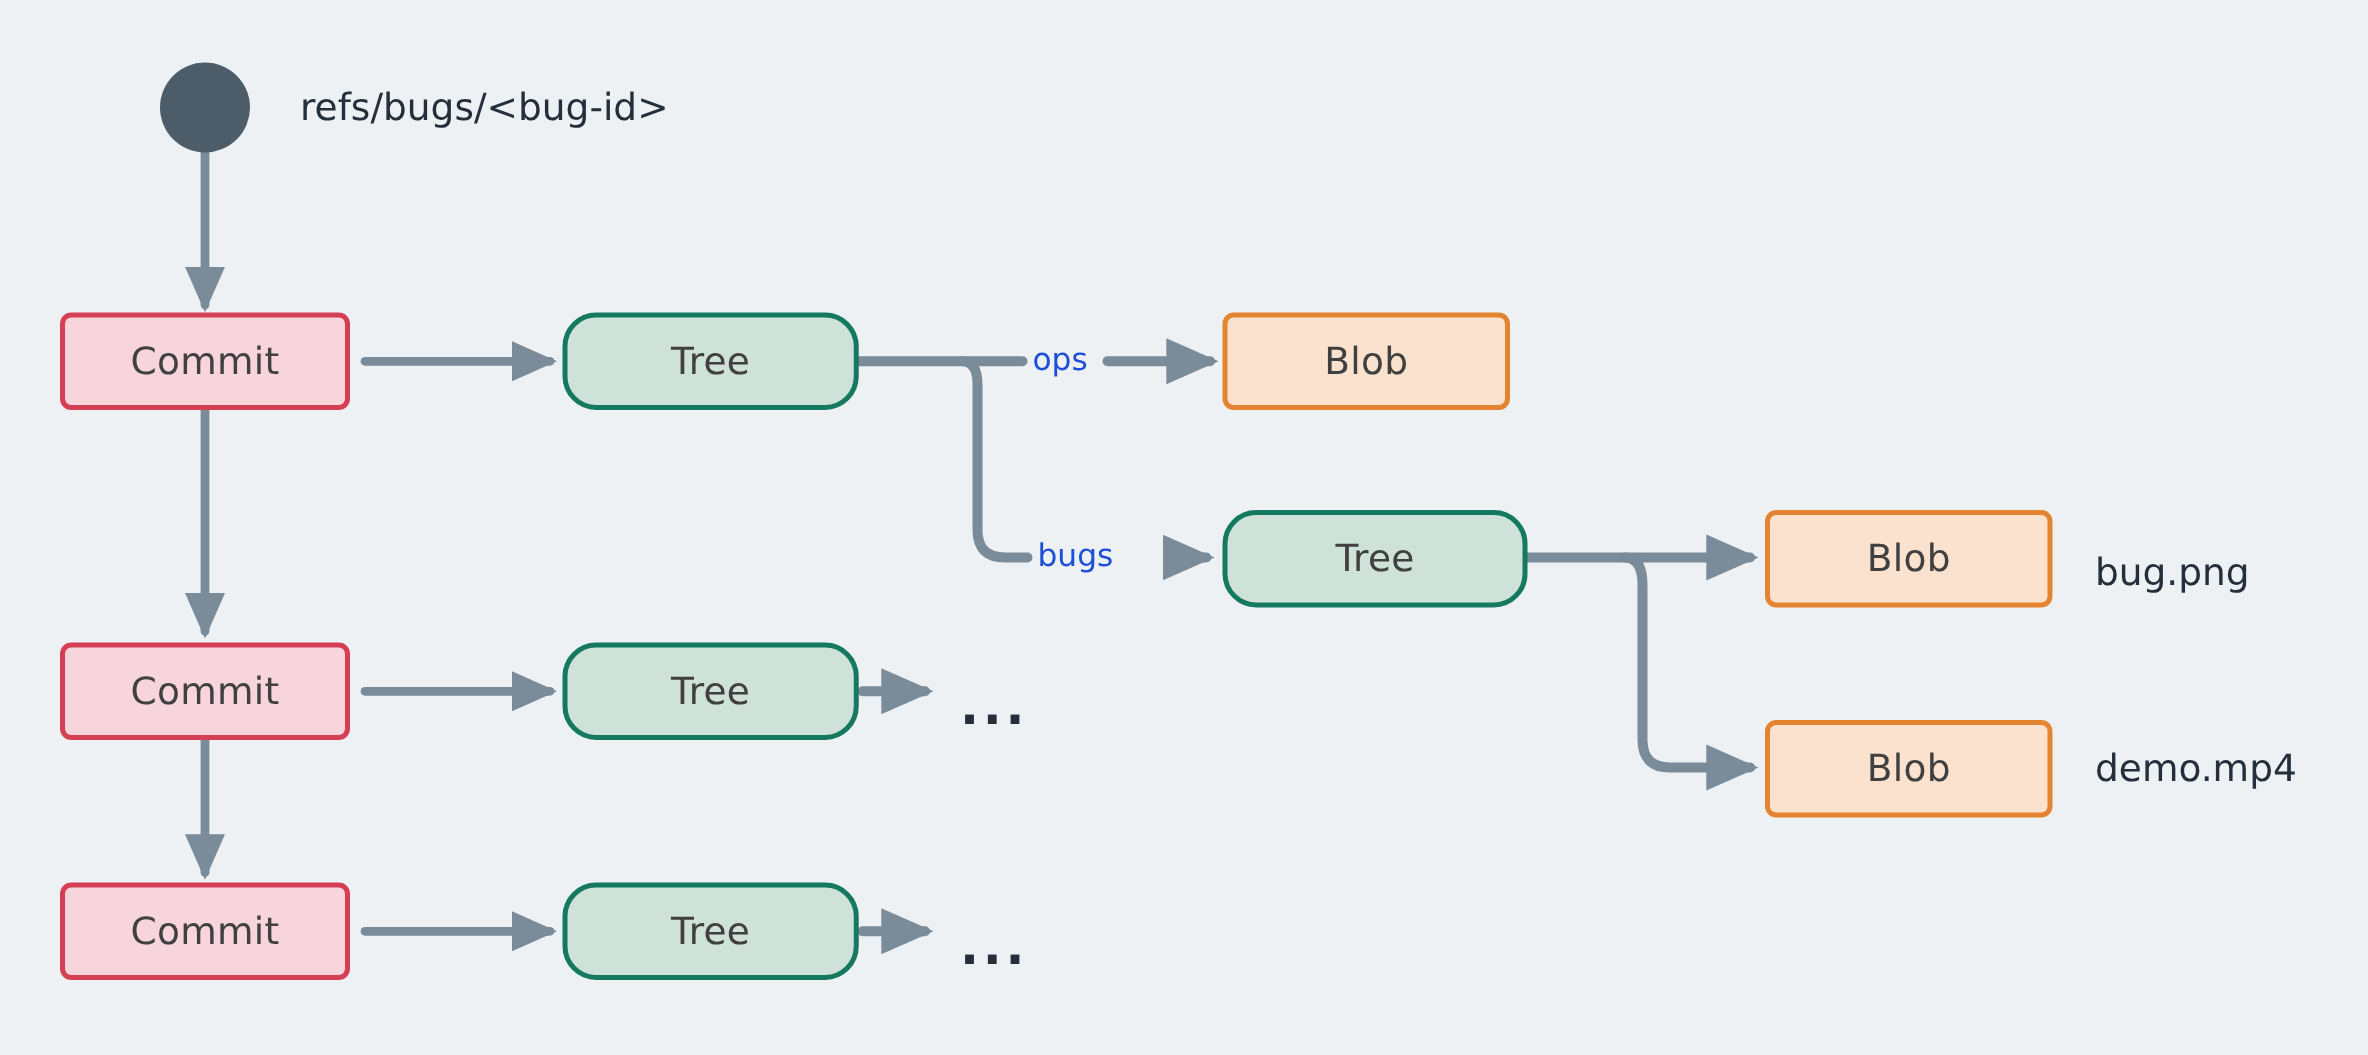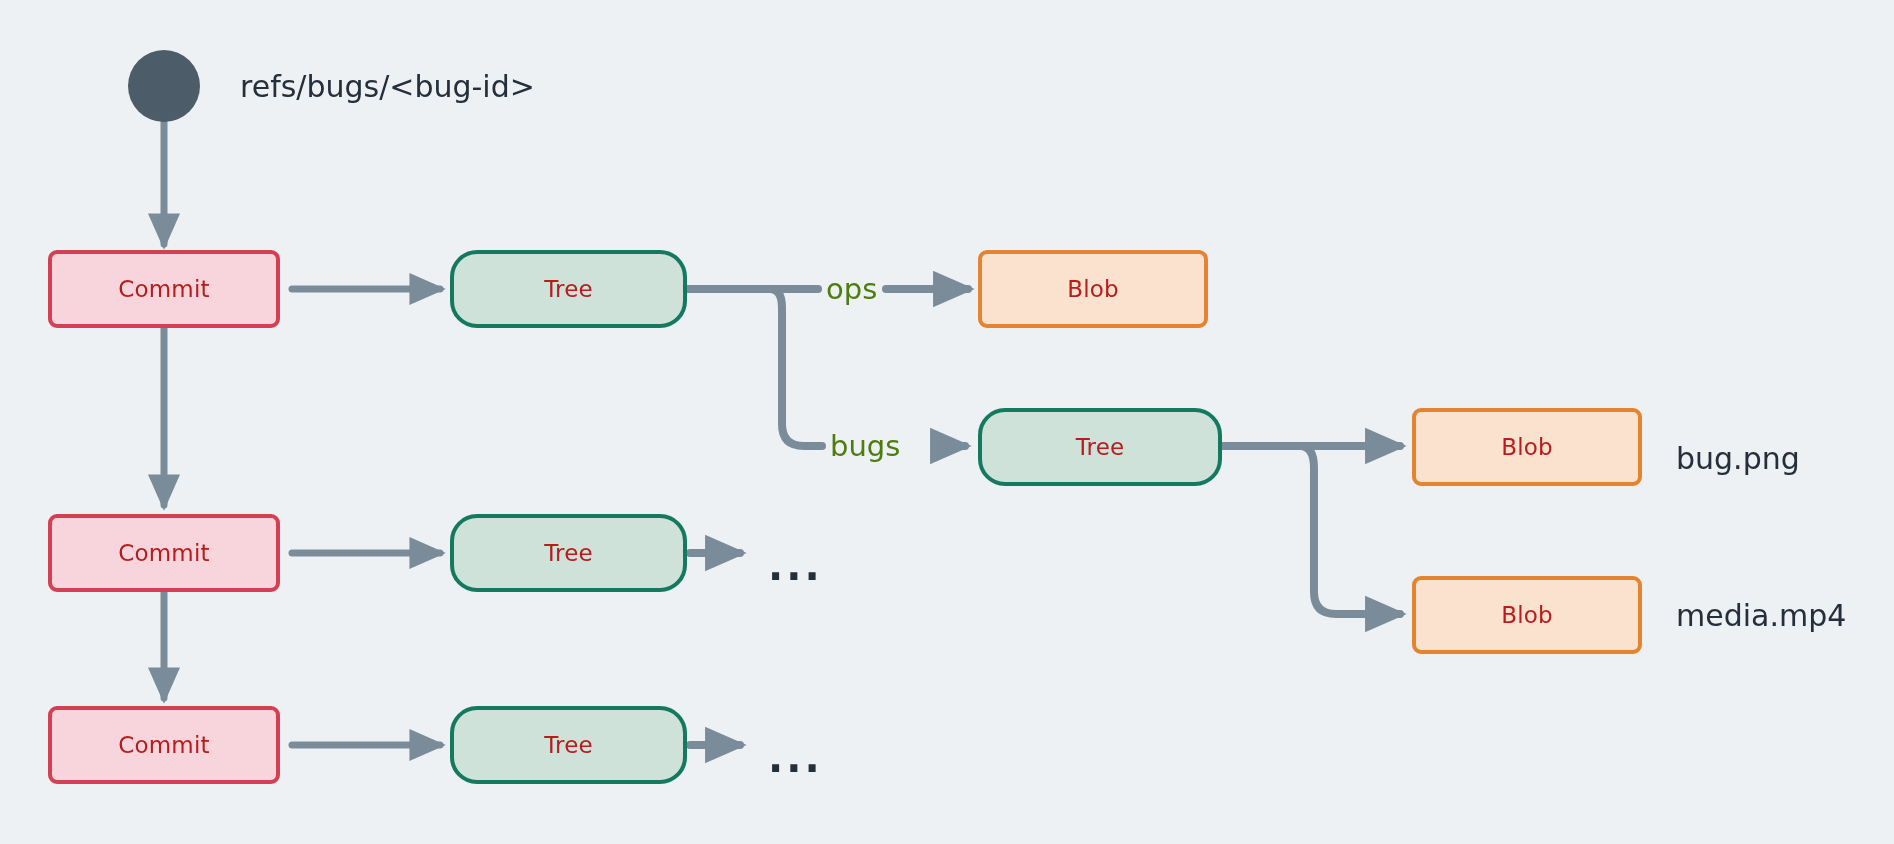--- a/index.html
+++ b/index.html
@@ -31,23 +31,23 @@
   }
   .node {
     position: absolute;
     box-sizing: border-box;
     display: flex;
     align-items: center;
     justify-content: center;
     border-radius: 9px;
     border-width: 4px;
     border-style: solid;
-    font-size: 23px;
+    font-size: 30px;
     letter-spacing: 0.2px;
-    color: #b91c1c;
+    color: #404040;
     user-select: none;
   }
   .node-commit {
     background: #f8d5dc;
     border-color: #d53f54;
   }
   .node-tree {
     background: #cfe2da;
     border-color: #14795f;
     border-radius: 27px;
@@ -64,22 +64,22 @@
   .plain-label {
     position: absolute;
     font-size: 30px;
     color: #252f3c;
     white-space: nowrap;
     user-select: none;
     line-height: 1;
   }
   .edge-label {
     position: absolute;
-    font-size: 29px;
-    color: #4d7c0f;
+    font-size: 25px;
+    color: #1d4ed8;
     white-space: nowrap;
     user-select: none;
     line-height: 1;
   }
   .ellipsis {
     position: absolute;
     font-size: 40px;
     font-weight: 700;
     color: #252f3c;
     letter-spacing: 3px;
@@ -156,18 +156,18 @@
     <span>Blob</span>
   </div>
   <div class="node node-blob" style="left:1412px; top:576px; width:230px; height:78px;">
     <span>Blob</span>
   </div>
 
   <div class="edge-label" style="left:826px; top:275px;">ops</div>
   <div class="edge-label" style="left:830px; top:432px;">bugs</div>
 
   <div class="plain-label" style="left:1676px; top:444px;">bug.png</div>
-  <div class="plain-label" style="left:1676px; top:601px;">media.mp4</div>
+  <div class="plain-label" style="left:1676px; top:601px;">demo.mp4</div>
 
   <div class="ellipsis" style="left:768px; top:546px;">...</div>
   <div class="ellipsis" style="left:768px; top:738px;">...</div>
 
 </div>
 
 </body></html>

